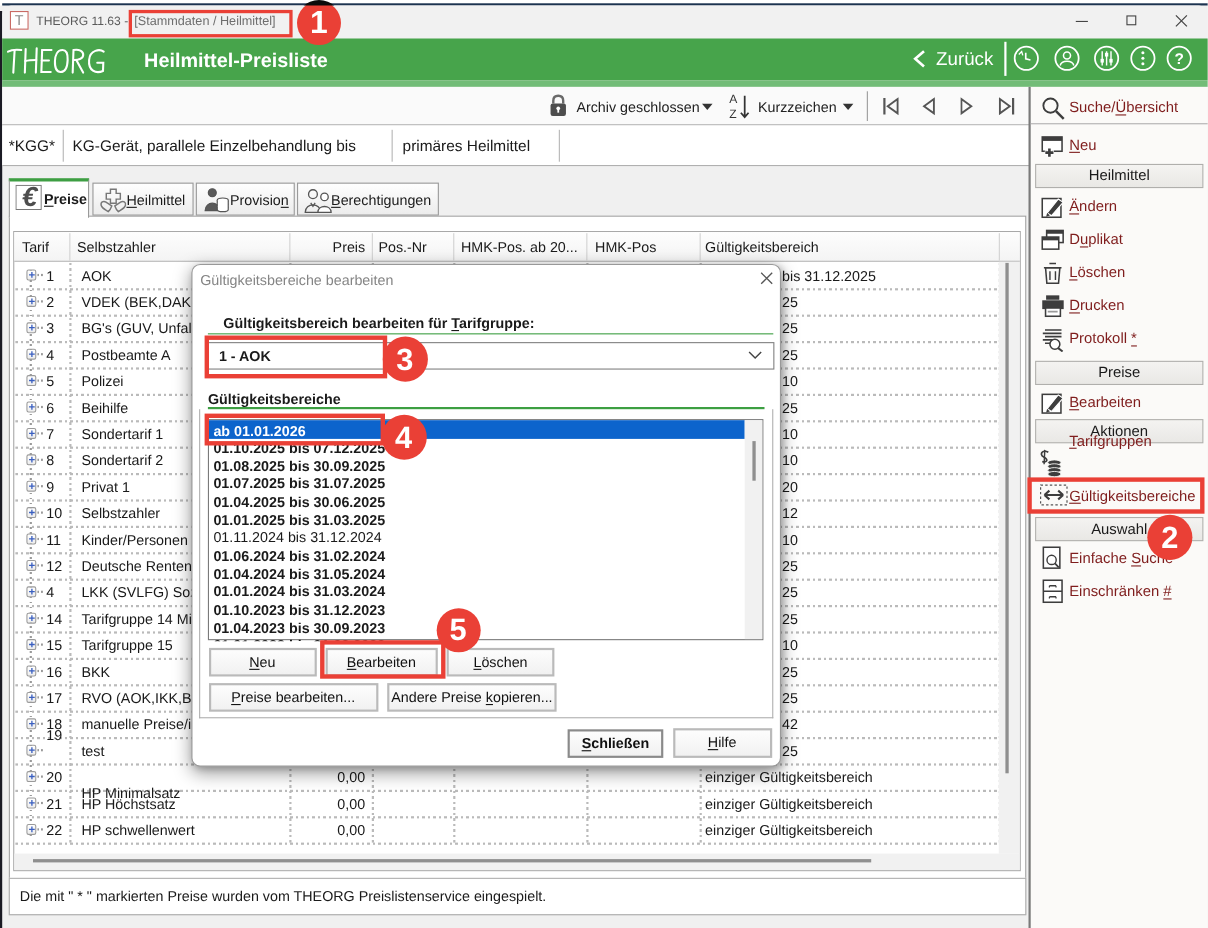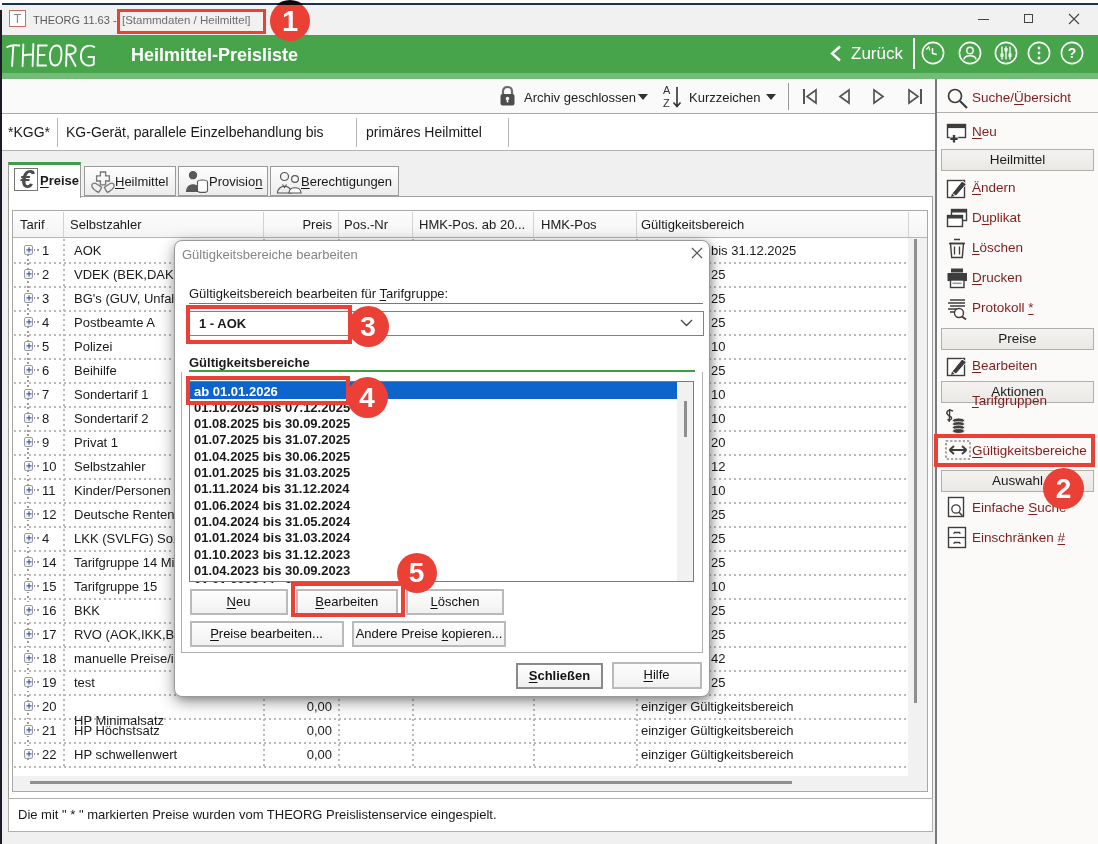--- a/index.html
+++ b/index.html
@@ -349,21 +349,21 @@
 <div class="abs" style="left:34px;top:657px;width:5px;height:1.5px;background:repeating-linear-gradient(90deg,#9a9a9a 0 1.5px,transparent 1.5px 3.5px)"></div>
 <div class="abs" style="left:42px;top:651px;font-size:13px">18</div>
 <div class="abs" style="left:74px;top:651px;font-size:13px;white-space:nowrap;z-index:1">manuelle Preise/int.</div>
 <div class="abs" style="left:711px;top:651px;font-size:13px;z-index:1">42</div>
 <div class="doth" style="left:14px;top:694px;width:894px"></div>
 <div class="abs" style="left:23.5px;top:677px;width:9.5px;height:9.5px;background:linear-gradient(#fff,#ededed);border:1px solid #9a9a9a;border-radius:2px"></div>
 <svg class="abs" style="left:23.5px;top:677px" width="10" height="10">
     <path d="M2.4,4.9 h5.2 M5,2.3 v5.2" stroke="#3a5fc0" stroke-width="1.2"></path>
   </svg>
 <div class="abs" style="left:34px;top:681px;width:5px;height:1.5px;background:repeating-linear-gradient(90deg,#9a9a9a 0 1.5px,transparent 1.5px 3.5px)"></div>
-<div class="abs" style="left:42px;top:675px;font-size:13px">19</div>
+<div class="abs" style="left:42px;top:661px;font-size:13px">19</div>
 <div class="abs" style="left:74px;top:675px;font-size:13px;white-space:nowrap;z-index:1">test</div>
 <div class="abs" style="left:711px;top:675px;font-size:13px;z-index:1">25</div>
 <div class="doth" style="left:14px;top:718px;width:894px"></div>
 <div class="abs" style="left:23.5px;top:701px;width:9.5px;height:9.5px;background:linear-gradient(#fff,#ededed);border:1px solid #9a9a9a;border-radius:2px"></div>
 <svg class="abs" style="left:23.5px;top:701px" width="10" height="10">
     <path d="M2.4,4.9 h5.2 M5,2.3 v5.2" stroke="#3a5fc0" stroke-width="1.2"></path>
   </svg>
 <div class="abs" style="left:34px;top:705px;width:5px;height:1.5px;background:repeating-linear-gradient(90deg,#9a9a9a 0 1.5px,transparent 1.5px 3.5px)"></div>
 <div class="abs" style="left:42px;top:699px;font-size:13px">20</div>
 <div class="abs" style="left:74px;top:713px;font-size:13px;white-space:nowrap;z-index:1">HP Minimalsatz</div>
@@ -487,39 +487,39 @@
         <path d="M8,6.5 h6 M8,16.5 h6" stroke-width="1.3" fill="none"></path>
         <path d="M8,6.5 v1.5 M14,6.5 v1.5 M8,16.5 v1.5 M14,16.5 v1.5" stroke-width="1.1"></path>
       </g>
     </svg></div>
 <div class="abs sitem" style="left:972px;top:530px">Einschränken <u>#</u></div>
 <div class="abs" style="left:173.5px;top:240px;width:536px;height:457px;background:#fff;border:1px solid #999;border-radius:8px;box-shadow:0 5px 16px rgba(0,0,0,0.40),2px 2px 6px rgba(0,0,0,0.18);z-index:20"></div>
 <div class="abs" style="left:182px;top:247px;font-size:13px;color:#858585;z-index:21">Gültigkeitsbereiche bearbeiten</div>
 <svg class="abs" style="left:691px;top:247px;z-index:21" width="12" height="12">
     <path d="M1,1 L11,11 M11,1 L1,11" stroke="#555" stroke-width="1.2"></path>
   </svg>
-<div class="abs" style="left:189px;top:286px;font-size:13px;font-weight:normal;z-index:21">Gültigkeitsbereich bearbeiten für <u>T</u>arifgruppe:</div>
+<div class="abs" style="left:203px;top:286px;font-size:13px;font-weight:bold;z-index:21">Gültigkeitsbereich bearbeiten für <u>T</u>arifgruppe:</div>
 <div class="abs" style="left:189px;top:302.5px;width:514px;height:1.5px;background:#3d9f42;z-index:21"></div>
 <div class="abs" style="left:189px;top:310.5px;width:514.5px;height:25px;background:#fff;border:1px solid #818181;z-index:21"></div>
 <div class="abs" style="left:199px;top:316px;font-size:13px;font-weight:bold;z-index:21">1 - AOK</div>
 <svg class="abs" style="left:680px;top:319px;z-index:21" width="13" height="8">
     <path d="M1,1 L6.5,6.5 L12,1" stroke="#444" stroke-width="1.3" fill="none"></path>
   </svg>
 <div class="abs" style="left:189px;top:355px;font-size:13px;font-weight:bold;z-index:21">Gültigkeitsbereiche</div>
 <div class="abs" style="left:189px;top:370px;width:506px;height:1.5px;background:#3d9f42;z-index:21"></div>
 <div class="abs" style="left:181px;top:372px;width:521.5px;height:281px;border:1px solid #b0b0b0;border-top:none;z-index:21"></div>
 <div class="abs" style="left:189px;top:381px;width:505px;height:201px;background:#fff;border:1px solid #7a7a7a;overflow:hidden;z-index:22"></div>
 <div class="abs" style="left:190px;top:382px;width:486.5px;height:16.6px;background:#0c64cc;z-index:23"></div>
 <div class="abs" style="left:194px;top:383.5px;font-size:13px;font-weight:bold;color:#fff;z-index:24">ab 01.01.2026</div>
 <div class="abs" style="left:194px;top:399.8px;font-size:13px;font-weight:bold;z-index:23">01.10.2025 bis 07.12.2025</div>
 <div class="abs" style="left:194px;top:416.1px;font-size:13px;font-weight:bold;z-index:23">01.08.2025 bis 30.09.2025</div>
 <div class="abs" style="left:194px;top:432.4px;font-size:13px;font-weight:bold;z-index:23">01.07.2025 bis 31.07.2025</div>
 <div class="abs" style="left:194px;top:448.7px;font-size:13px;font-weight:bold;z-index:23">01.04.2025 bis 30.06.2025</div>
 <div class="abs" style="left:194px;top:465.0px;font-size:13px;font-weight:bold;z-index:23">01.01.2025 bis 31.03.2025</div>
-<div class="abs" style="left:194px;top:481.3px;font-size:13px;font-weight:bold;z-index:23">01.11.2024 bis 31.12.2024</div>
+<div class="abs" style="left:194px;top:481.3px;font-size:13px;font-weight:normal;z-index:23">01.11.2024 bis 31.12.2024</div>
 <div class="abs" style="left:194px;top:497.6px;font-size:13px;font-weight:bold;z-index:23">01.06.2024 bis 31.02.2024</div>
 <div class="abs" style="left:194px;top:513.9px;font-size:13px;font-weight:bold;z-index:23">01.04.2024 bis 31.05.2024</div>
 <div class="abs" style="left:194px;top:530.2px;font-size:13px;font-weight:bold;z-index:23">01.01.2024 bis 31.03.2024</div>
 <div class="abs" style="left:194px;top:546.5px;font-size:13px;font-weight:bold;z-index:23">01.10.2023 bis 31.12.2023</div>
 <div class="abs" style="left:194px;top:562.8px;font-size:13px;font-weight:bold;z-index:23">01.04.2023 bis 30.09.2023</div>
 <div class="abs" style="left:194px;top:579.1px;font-size:13px;font-weight:bold;max-height:3.6px;overflow:hidden;z-index:23">01.01.2023 bis 31.03.2023</div>
 <div class="abs" style="left:676.5px;top:382px;width:16.5px;height:199px;background:#f1f1f1;z-index:24"></div>
 <div class="abs" style="left:683.5px;top:401px;width:3.5px;height:36px;background:#8f8f8f;z-index:25"></div>
 <div class="abs btn" style="left:189.5px;top:589px;width:98px;height:26px;line-height:22px;z-index:22"><u>N</u>eu</div>
 <div class="abs btn" style="left:296px;top:589px;width:101.5px;height:26px;line-height:22px;z-index:22"><u>B</u>earbeiten</div>

